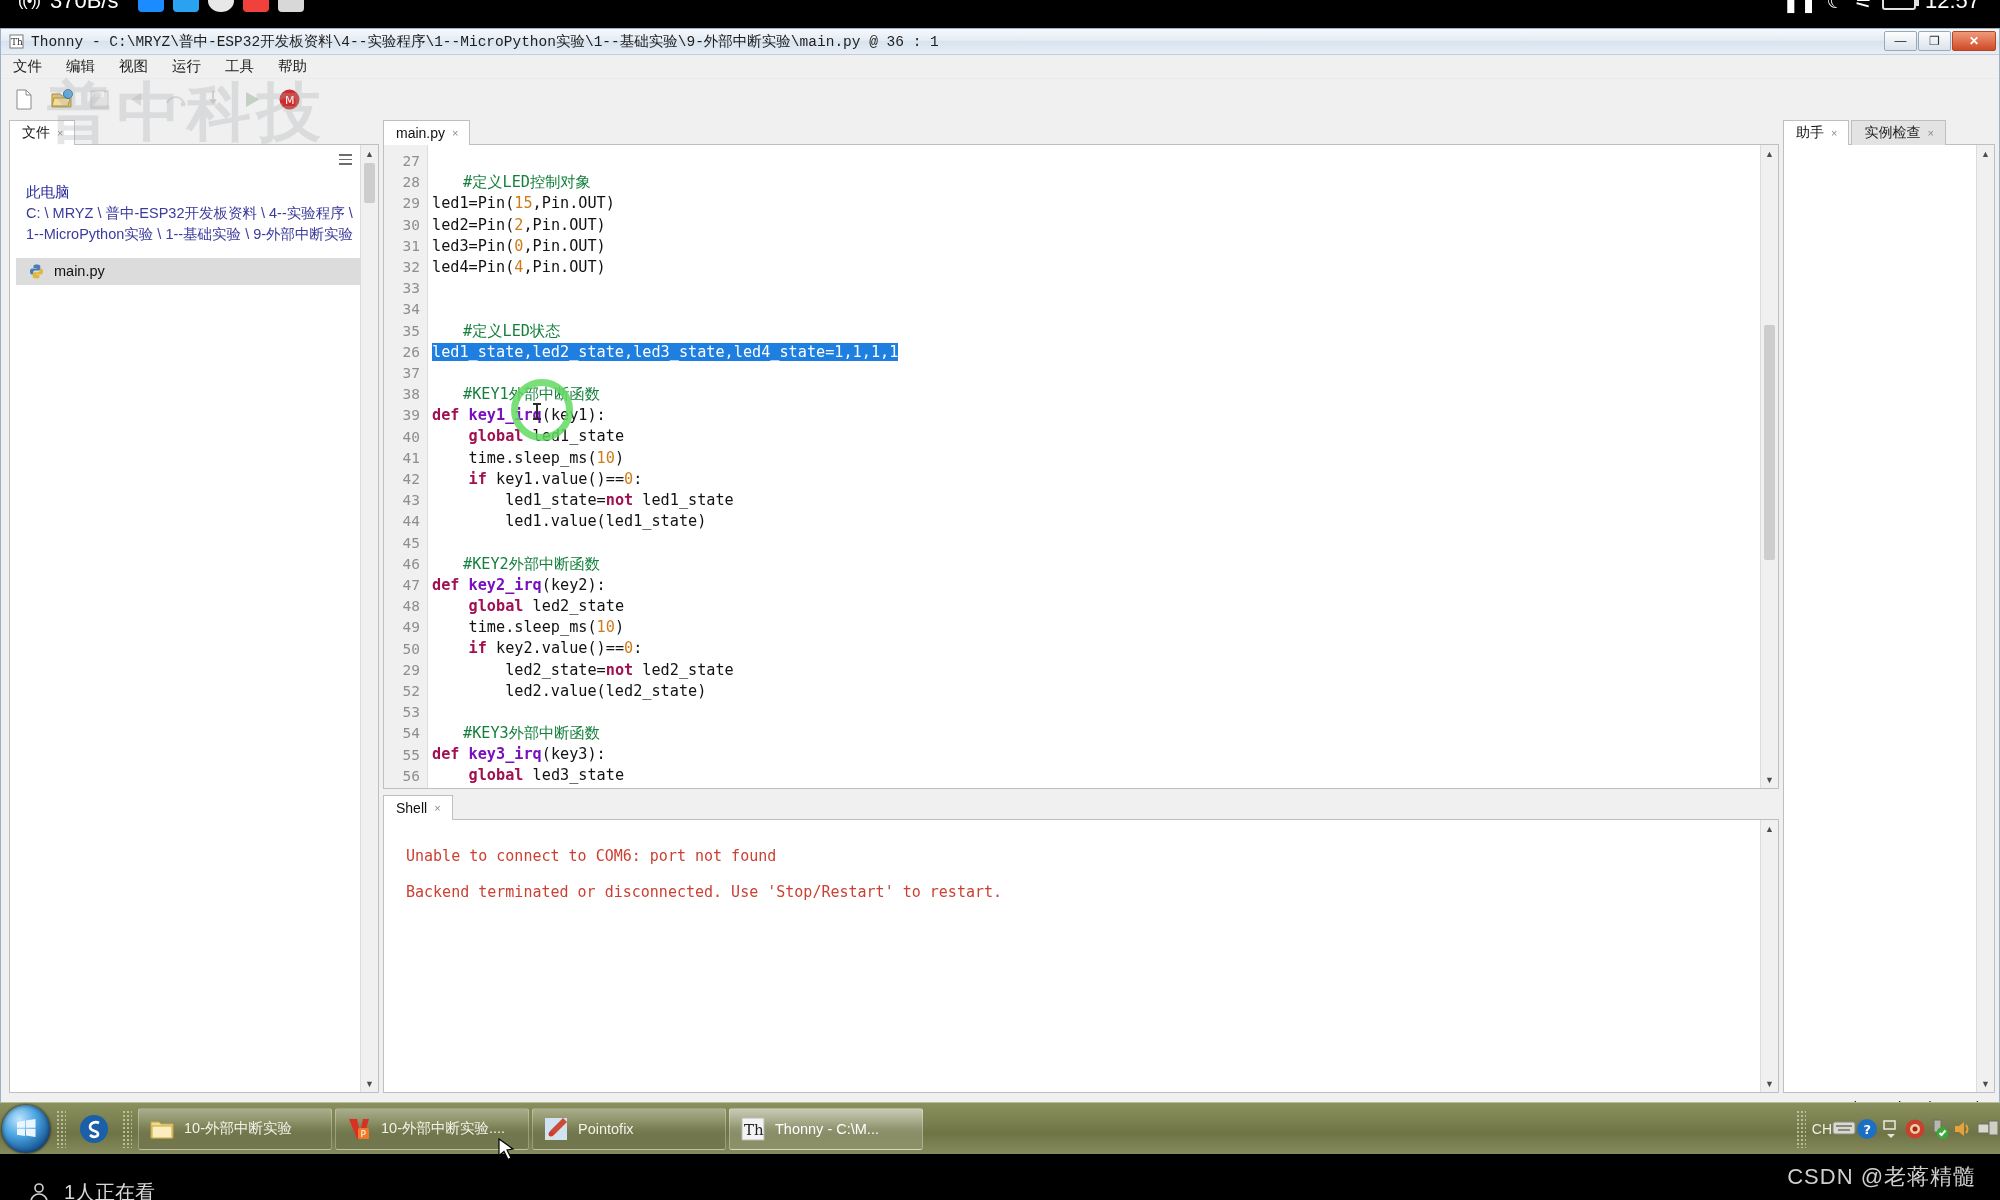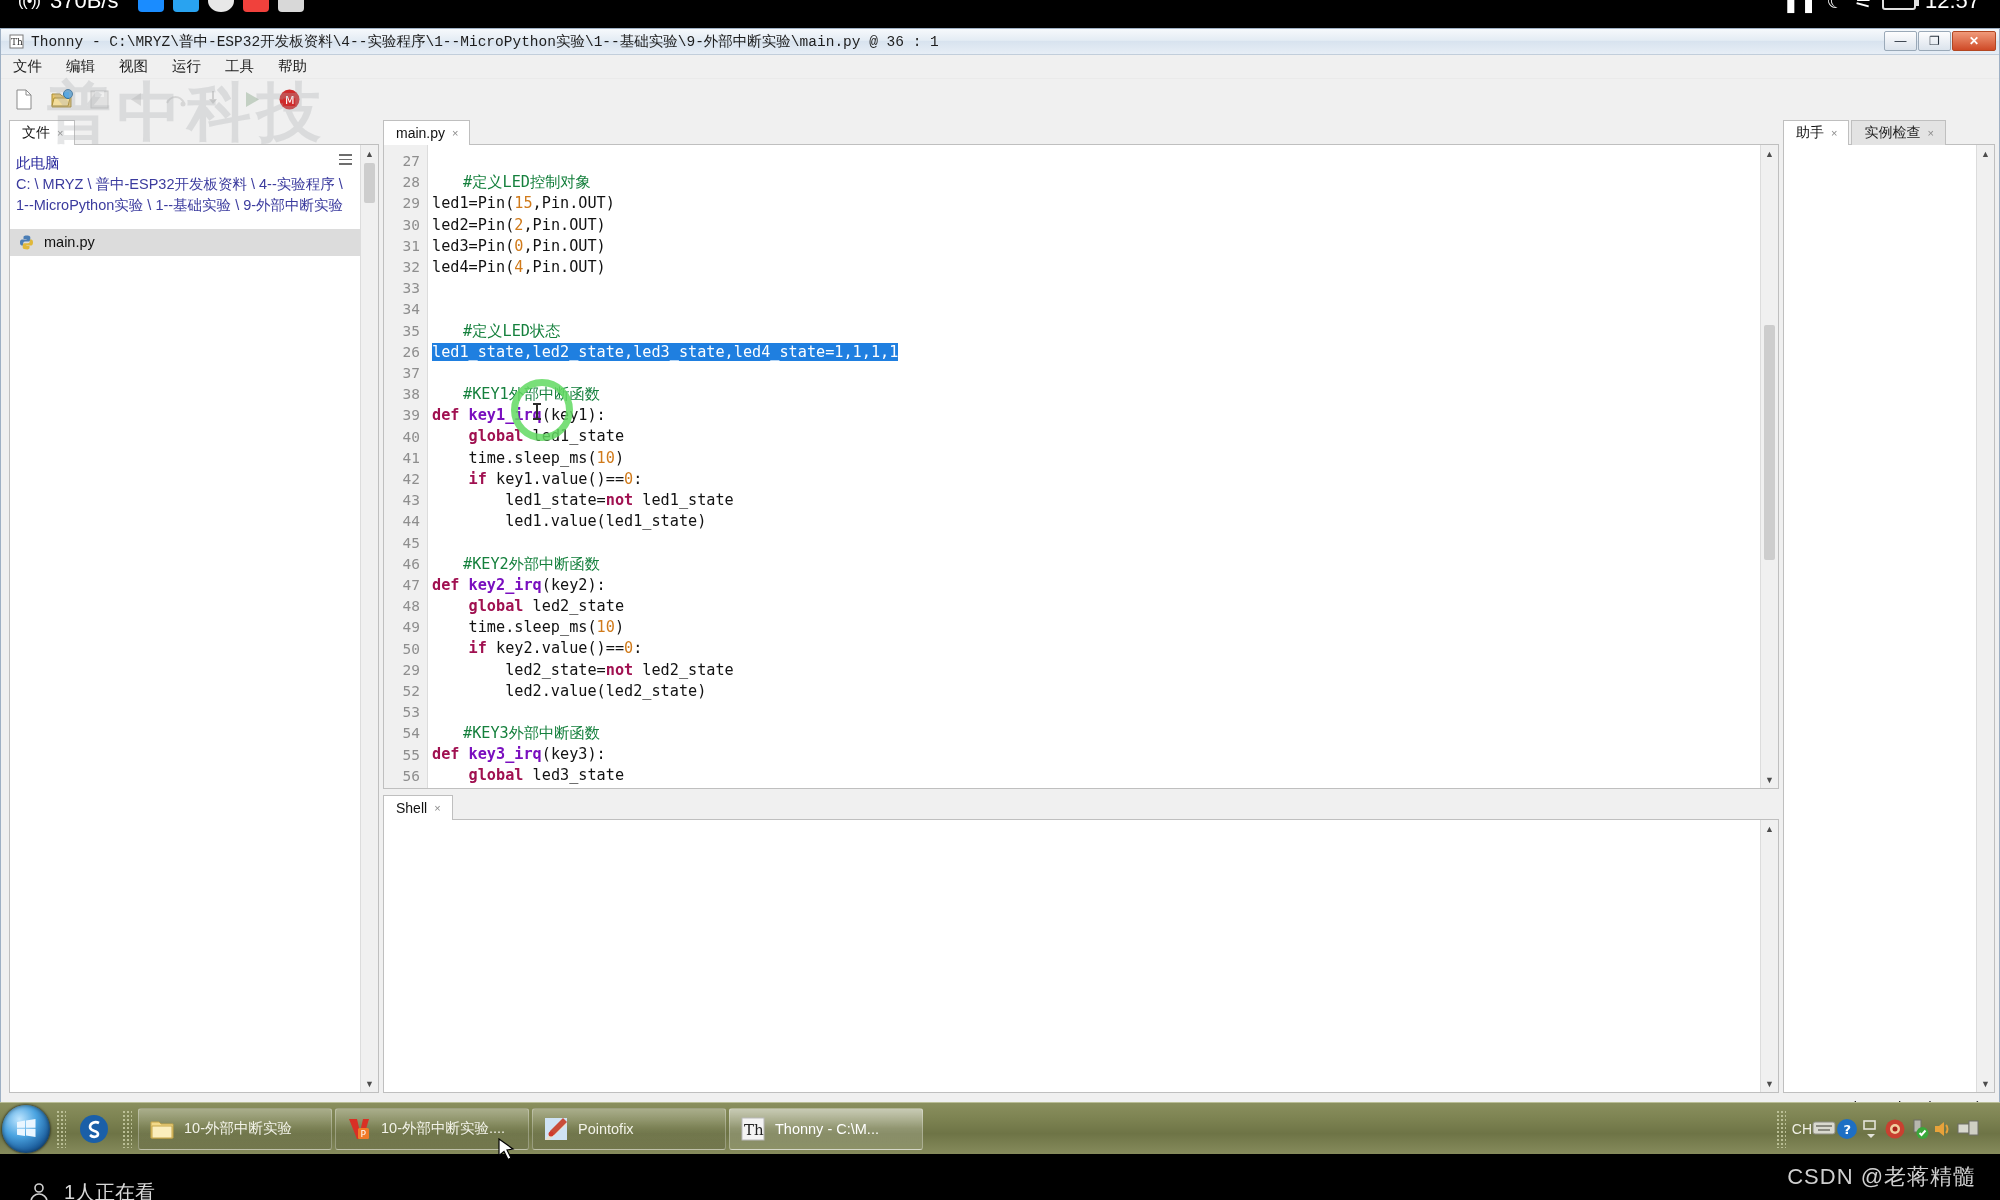--- a/index.html
+++ b/index.html
@@ -92,21 +92,21 @@
     height:25px; padding:0 11px 0 12px; display:flex; align-items:center; gap:7px;
     font-size:14px; color:#222; border:1px solid #bfbfbf; border-bottom:none;
     background:#e3e3e3; margin-right:2px; position:relative; top:1px;
   }
   .tab.active { background:#fff; color:#111; }
   .tab .x { font-size:11px; color:#8a8a8a; }
 
   .panel-body { flex:1 1 auto; background:#fff; border:1px solid #bfbfbf; border-top:none; position:relative; min-height:0; overflow:hidden; }
 
   
-  .tree { padding:8px 6px 0 6px; font-size:14.5px; color:#2d2d8a; line-height:21px; }
+  .tree { padding:8px 6px 0 16px; font-size:14.5px; color:#2d2d8a; line-height:21px;margin-top:29px; }
   .tree .root { color:#27279b; }
   .tree .crumb { color:#3b3b9e; white-space:nowrap; }
   .tree .fileitem {
     margin-top:13px; background:#dcdcdc; height:27px; display:flex; align-items:center;
     gap:9px; padding-left:12px; margin-left:-10px; margin-right:-6px; color:#111; font-size:14.5px;
   }
   .pyicon { width:17px; height:17px; position:relative; flex:0 0 17px; }
   .tree-handle { position:absolute; right:26px; top:9px; width:13px; height:11px; }
   .tree-handle i { display:block; height:1.6px; background:#6d6d6d; margin-bottom:3px; }
 
@@ -176,21 +176,21 @@
     display:flex; align-items:center; gap:9px; font-size:14.5px; color:#f2f2e8;
     border:1px solid rgba(255,255,255,.28); border-radius:3px;
     background:linear-gradient(180deg, rgba(255,255,255,.30), rgba(255,255,255,.06) 48%, rgba(0,0,0,.10));
     white-space:nowrap; overflow:hidden;
   }
   .tbtn.active {
     background:linear-gradient(180deg, rgba(255,255,255,.55), rgba(255,255,255,.22) 48%, rgba(255,255,255,.10));
     color:#fff;
   }
   .tb-ico { width:26px; height:26px; flex:0 0 26px; position:relative; }
-  .tray { margin-left:auto; display:flex; align-items:center; padding-right:20px; color:#efefe4; font-size:14px; }
+  .tray { margin-left:auto; display:flex; align-items:center; padding-right:0; color:#efefe4; font-size:14px; }
   .tray-ico { width:24px; height:22px; position:relative; display:inline-block; }
 
   
   .bottombar { position:absolute; left:0; bottom:0; width:2000px; height:46px; background:#000; }
   .viewers { position:absolute; left:28px; top:9px; display:flex; align-items:center; gap:14px; color:#d8d8d8; font-size:20px;margin-top:16px; }
   .csdn { position:absolute; right:24px; top:8px; color:#cfcfcf; font-size:22px; letter-spacing:1px;margin-left:36px; }
 
   .mouse-cursor { position:absolute; left:498px; top:1138px; width:18px; height:24px; z-index:40; }
 </style>
 </head>
@@ -390,20 +390,24 @@
         </div>
 
         <div class="pane" style="flex:1 1 auto;">
           <div class="tabstrip">
             <div class="tab active">
               <span>Shell</span>
               <span class="x">×</span>
             </div>
           </div>
           <div class="panel-body">
+            <div class="shell-body">
+              <div>Unable to connect to COM6: port not found</div>
+              <div>Backend terminated or disconnected. Use 'Stop/Restart' to restart.</div>
+            </div>
             <div class="vscroll">
               <div class="arrow">▲</div>
               <div class="arrow bot">▼</div>
             </div>
           </div>
         </div>
 
       </div>
 
       <div class="pane pane-right">

